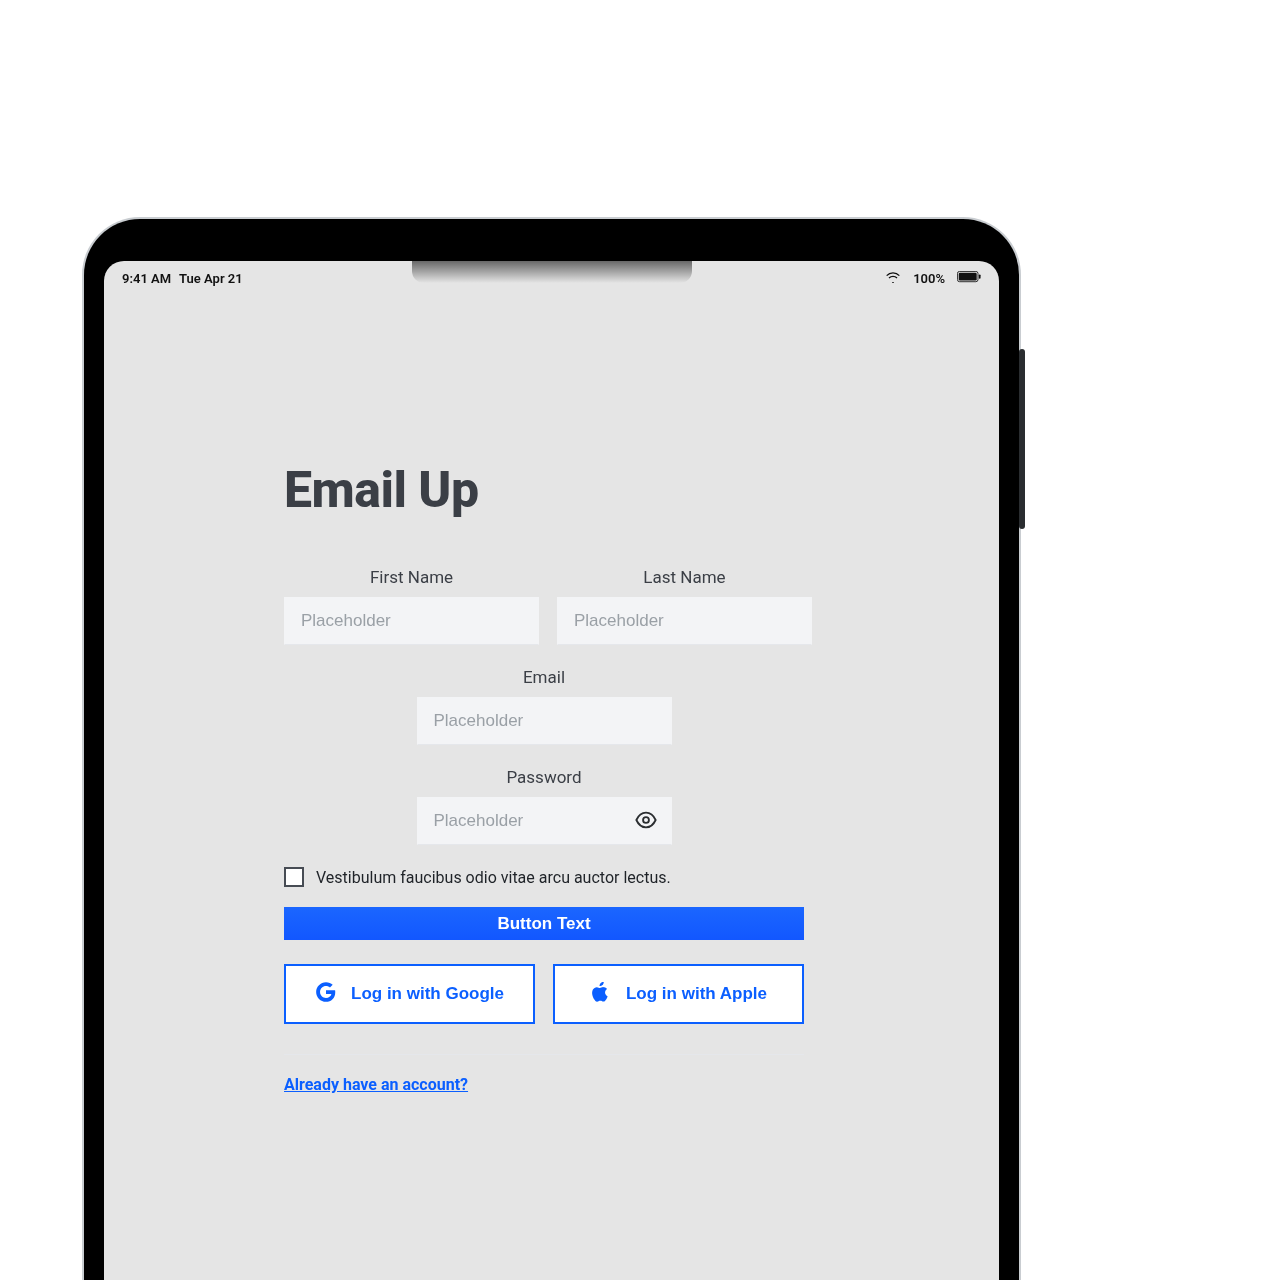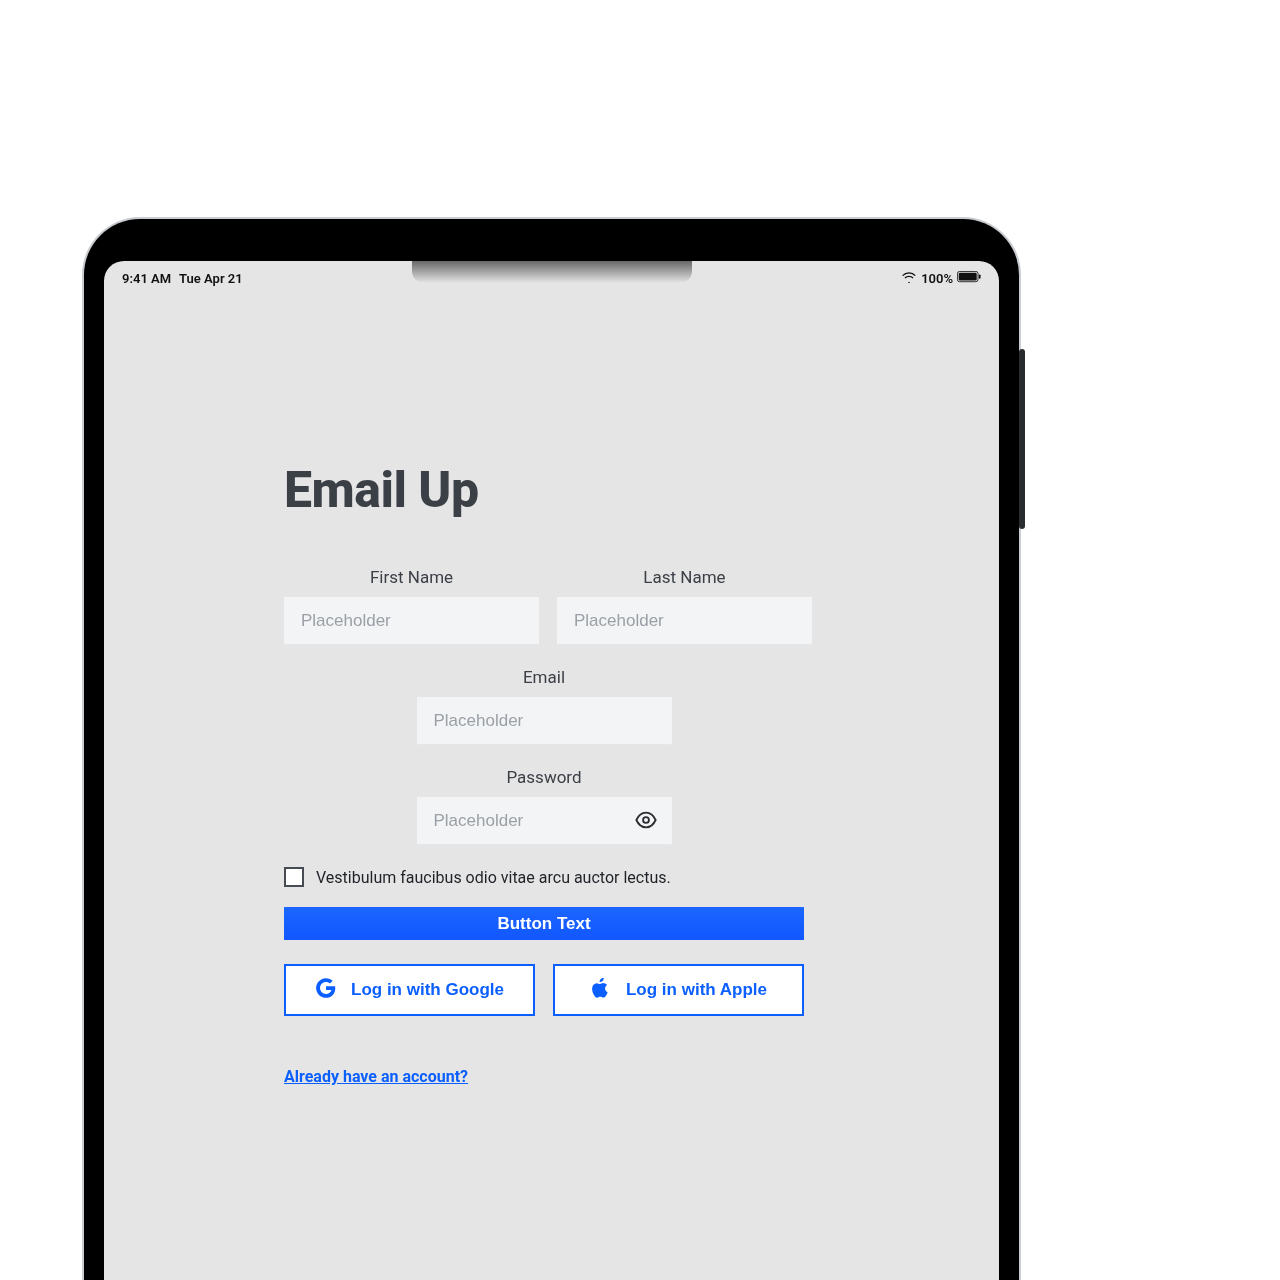--- a/index.html
+++ b/index.html
@@ -55,21 +55,21 @@
     left: 18px;
     right: 18px;
     display: flex;
     justify-content: space-between;
     align-items: center;
     font-size: 13px;
     font-weight: 600;
     color: #111;
   }
   .status-left { display: flex; gap: 8px; align-items: baseline; }
-  .status-right { display: flex; gap: 4px; align-items: center; }
+  .status-right { display: flex; gap: 12px; align-items: center; }
   .wifi-icon { width: 16px; height: 12px; }
   .battery-icon { width: 24px; height: 12px; }
 
   
   .content {
     position: absolute;
     top: 200px;
     left: 180px;
     width: 520px;
   }
@@ -122,21 +122,21 @@
     color: #fff;
     border: none;
     font-size: 17px;
     font-weight: 600;
     cursor: pointer;
     margin-bottom: 24px;
   }
   .social-row { display: flex; gap: 18px; margin-bottom: 30px; }
   .social-btn {
     flex: 1;
-    height: 52px;
+    height: 60px;
     display: flex;
     align-items: center;
     justify-content: center;
     gap: 14px;
     background: #fff;
     border: 2px solid #0b5fff;
     color: #0b5fff;
     font-size: 17px;
     font-weight: 700;
     cursor: pointer;

